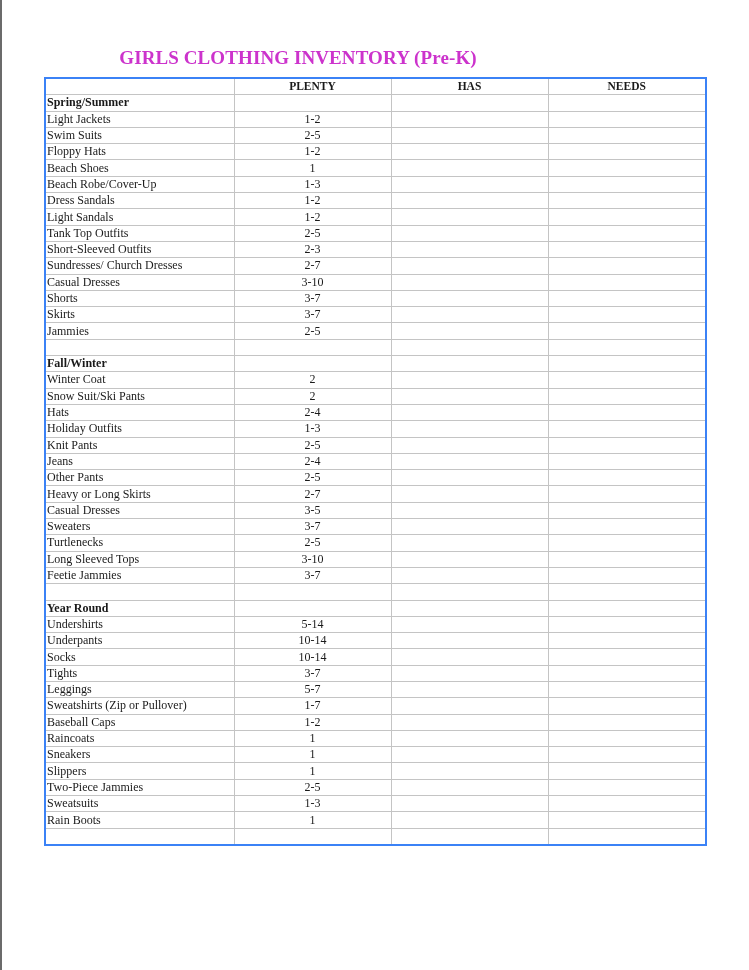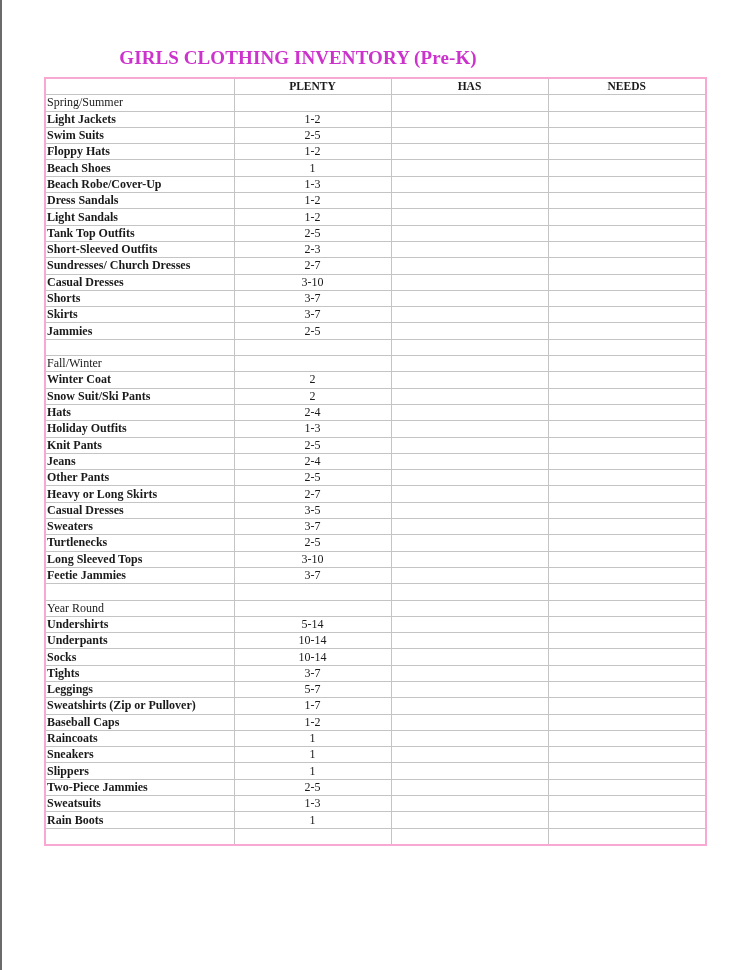--- a/index.html
+++ b/index.html
@@ -8,35 +8,35 @@
     overflow: hidden; font-family: "Liberation Serif", "DejaVu Serif", serif; color: #1a1a1a;
   }
   .page-edge { position: absolute; left: 0; top: 0; width: 2px; height: 970px; background: #6b6b6b; }
   .title {
     position: absolute; left: 0; width: 596px; top: 47px; text-align: center;
     font-size: 19px; font-weight: bold; letter-spacing: 0.1px;
   }
   table.inv {
     position: absolute; left: 44px; top: 77px; width: 661px;
     border-collapse: collapse; table-layout: fixed;
-    border: 2px solid #f9a8d4;
+    border: 2px solid #3b82f6;
     padding-left: 9px;
   }
   table.inv col.c1 { width: 189px; }
   table.inv col.c2 { width: 157px; }
   table.inv col.c3 { width: 157px; }
   table.inv col.c4 { width: 158px; }
   table.inv th, table.inv td {
     border: 1px solid #c4c4c4; height: 15.3px; padding: 0 1px;
     font-size: 12px; line-height: 15px; white-space: nowrap; overflow: hidden;
   }
   table.inv th { font-weight: bold; text-align: center; font-size: 11.5px; }
-  table.inv td.item { text-align: left; font-weight: bold; }
+  table.inv td.item { text-align: left; }
   table.inv td.qty { text-align: center; }
-  table.inv tr.section td.item { font-weight: normal; }
+  table.inv tr.section td.item { font-weight: bold; }
 </style>
 </head>
 <body>
 
 <div class="page-edge"></div>
 
 <div class="title" style="color: rgb(204, 51, 204);">GIRLS CLOTHING INVENTORY (Pre-K)</div>
 
 <table class="inv">
   <colgroup>

